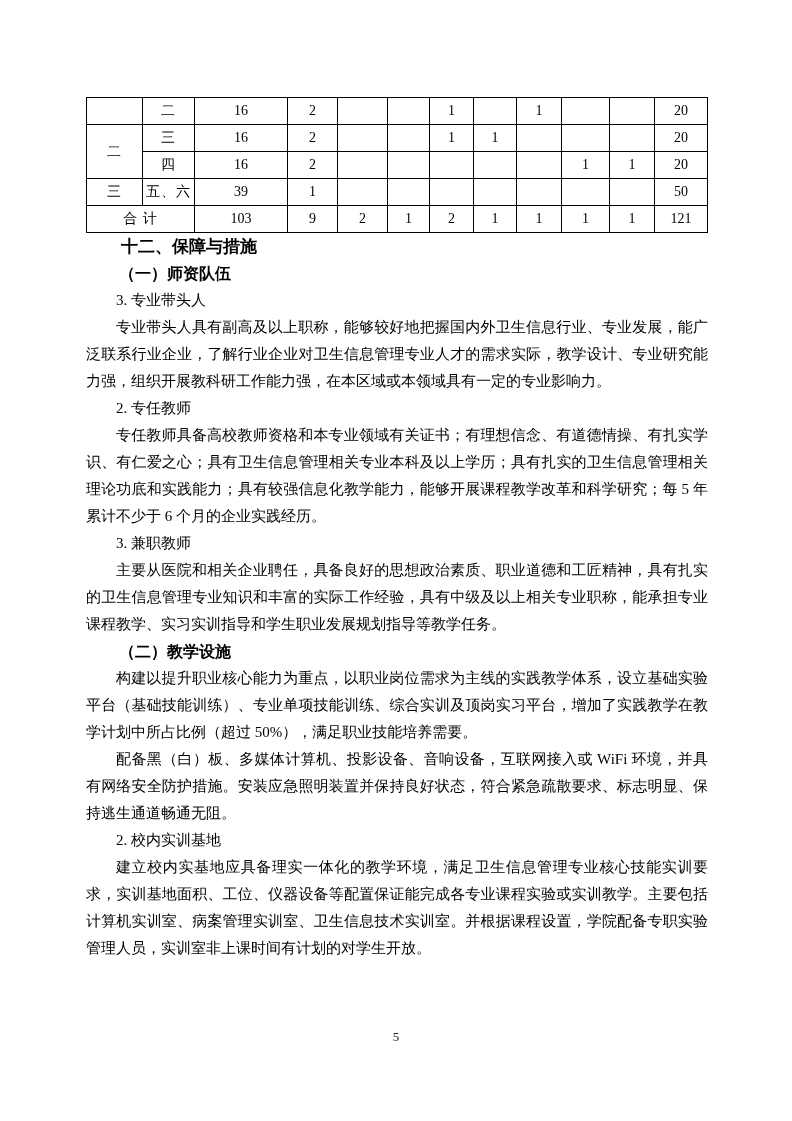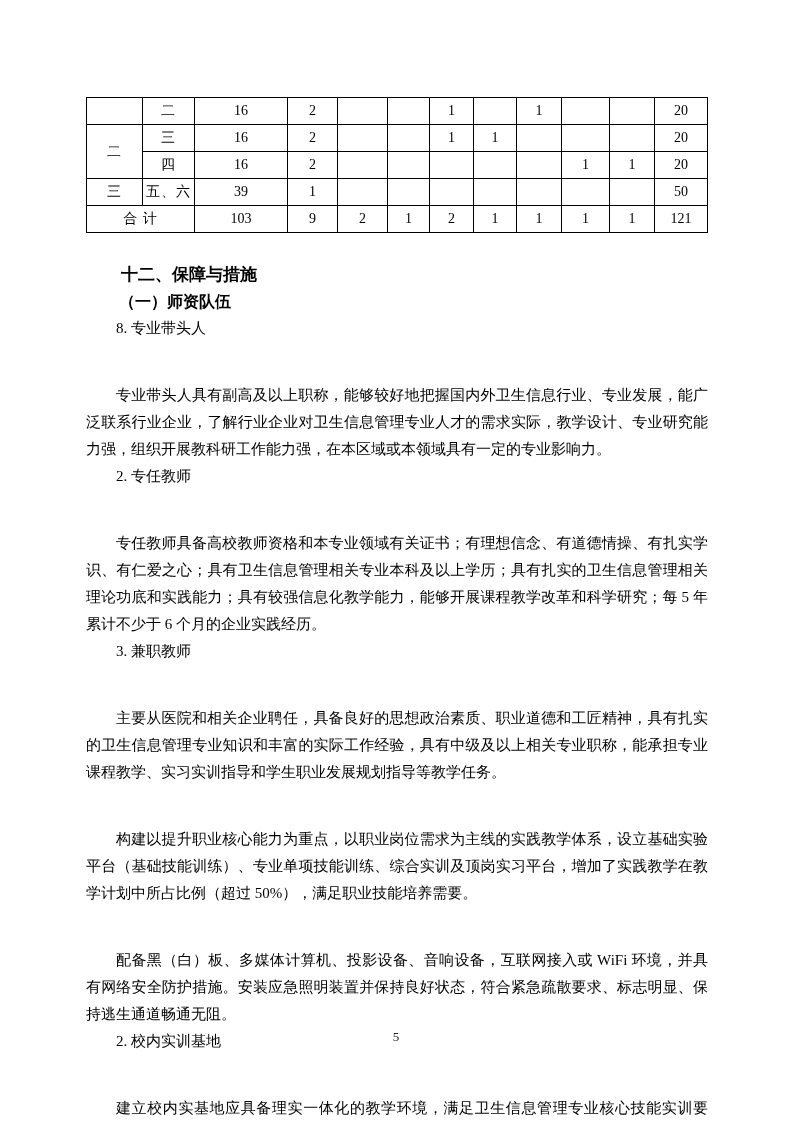--- a/index.html
+++ b/index.html
@@ -33,40 +33,39 @@
     font-size: 14px;
     overflow: hidden;
     white-space: nowrap;
   }
   table.hours td.num { font-weight: normal; }
   table.hours td.cjk { font-weight: normal; letter-spacing: 1px; }
   .doc-heading {
     font-size: 17px;
     font-weight: bold;
     line-height: 26px;
-    margin: 29px 0 0 35px;
+    margin: 1px 0 0 35px;
   }
   .flow { margin-top: 0; }
   .sub-heading {
     font-size: 16px;
     font-weight: bold;
     line-height: 27px;
     margin-left: 33px;
   }
   .item-label {
     font-size: 15px;
     line-height: 27px;
     text-indent: 30px;
   }
   .para {
     font-size: 15px;
     line-height: 27px;
     text-indent: 30px;
     text-align: justify;
-    margin-top: 40px;
   }
   .page-num {
     position: absolute;
     top: 1029px;
     left: 0;
     width: 100%;
     text-align: center;
     font-size: 13px;
     color: #222222;
   }
@@ -162,29 +161,30 @@
           <td class="num">121</td>
         </tr>
       </tbody>
     </table>
 
     <h1 class="doc-heading">十二、保障与措施</h1>
 
     <div class="flow">
       <h2 class="sub-heading">（一）师资队伍</h2>
 
-      <p class="item-label">8. 专业带头人</p>
+      <p class="item-label">3. 专业带头人</p>
       <p class="para">专业带头人具有副高及以上职称，能够较好地把握国内外卫生信息行业、专业发展，能广泛联系行业企业，了解行业企业对卫生信息管理专业人才的需求实际，教学设计、专业研究能力强，组织开展教科研工作能力强，在本区域或本领域具有一定的专业影响力。</p>
 
       <p class="item-label">2. 专任教师</p>
       <p class="para">专任教师具备高校教师资格和本专业领域有关证书；有理想信念、有道德情操、有扎实学识、有仁爱之心；具有卫生信息管理相关专业本科及以上学历；具有扎实的卫生信息管理相关理论功底和实践能力；具有较强信息化教学能力，能够开展课程教学改革和科学研究；每 5 年累计不少于 6 个月的企业实践经历。</p>
 
       <p class="item-label">3. 兼职教师</p>
       <p class="para">主要从医院和相关企业聘任，具备良好的思想政治素质、职业道德和工匠精神，具有扎实的卫生信息管理专业知识和丰富的实际工作经验，具有中级及以上相关专业职称，能承担专业课程教学、实习实训指导和学生职业发展规划指导等教学任务。</p>
 
+      <h2 class="sub-heading">（二）教学设施</h2>
       <p class="para">构建以提升职业核心能力为重点，以职业岗位需求为主线的实践教学体系，设立基础实验平台（基础技能训练）、专业单项技能训练、综合实训及顶岗实习平台，增加了实践教学在教学计划中所占比例（超过 50%），满足职业技能培养需要。</p>
 
       <p class="para">配备黑（白）板、多媒体计算机、投影设备、音响设备，互联网接入或 WiFi 环境，并具有网络安全防护措施。安装应急照明装置并保持良好状态，符合紧急疏散要求、标志明显、保持逃生通道畅通无阻。</p>
 
       <p class="item-label">2. 校内实训基地</p>
       <p class="para">建立校内实基地应具备理实一体化的教学环境，满足卫生信息管理专业核心技能实训要求，实训基地面积、工位、仪器设备等配置保证能完成各专业课程实验或实训教学。主要包括计算机实训室、病案管理实训室、卫生信息技术实训室。并根据课程设置，学院配备专职实验管理人员，实训室非上课时间有计划的对学生开放。</p>
     </div>
   </div>
 
   <div class="page-num">5</div>

